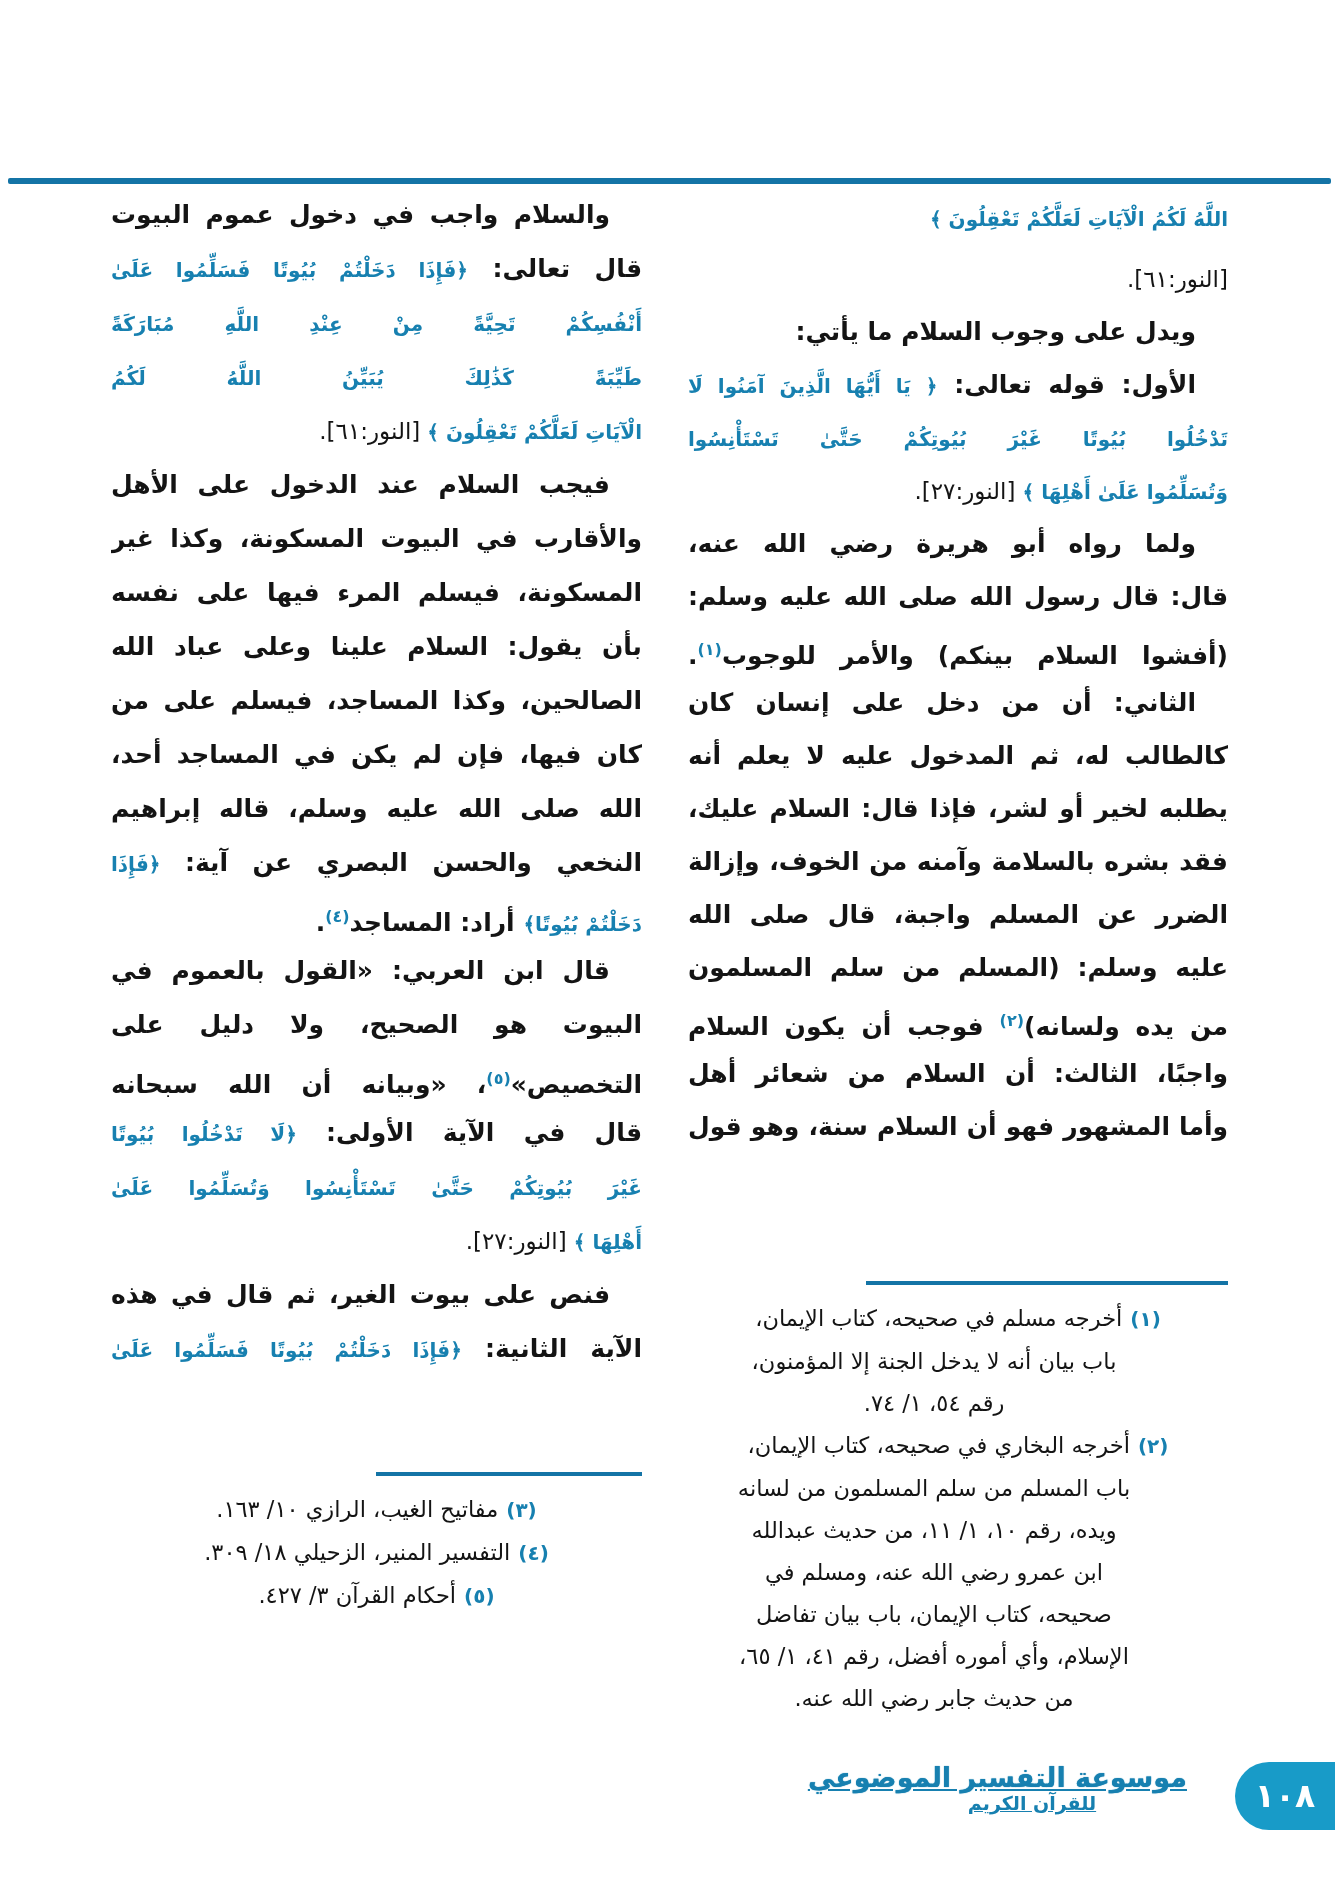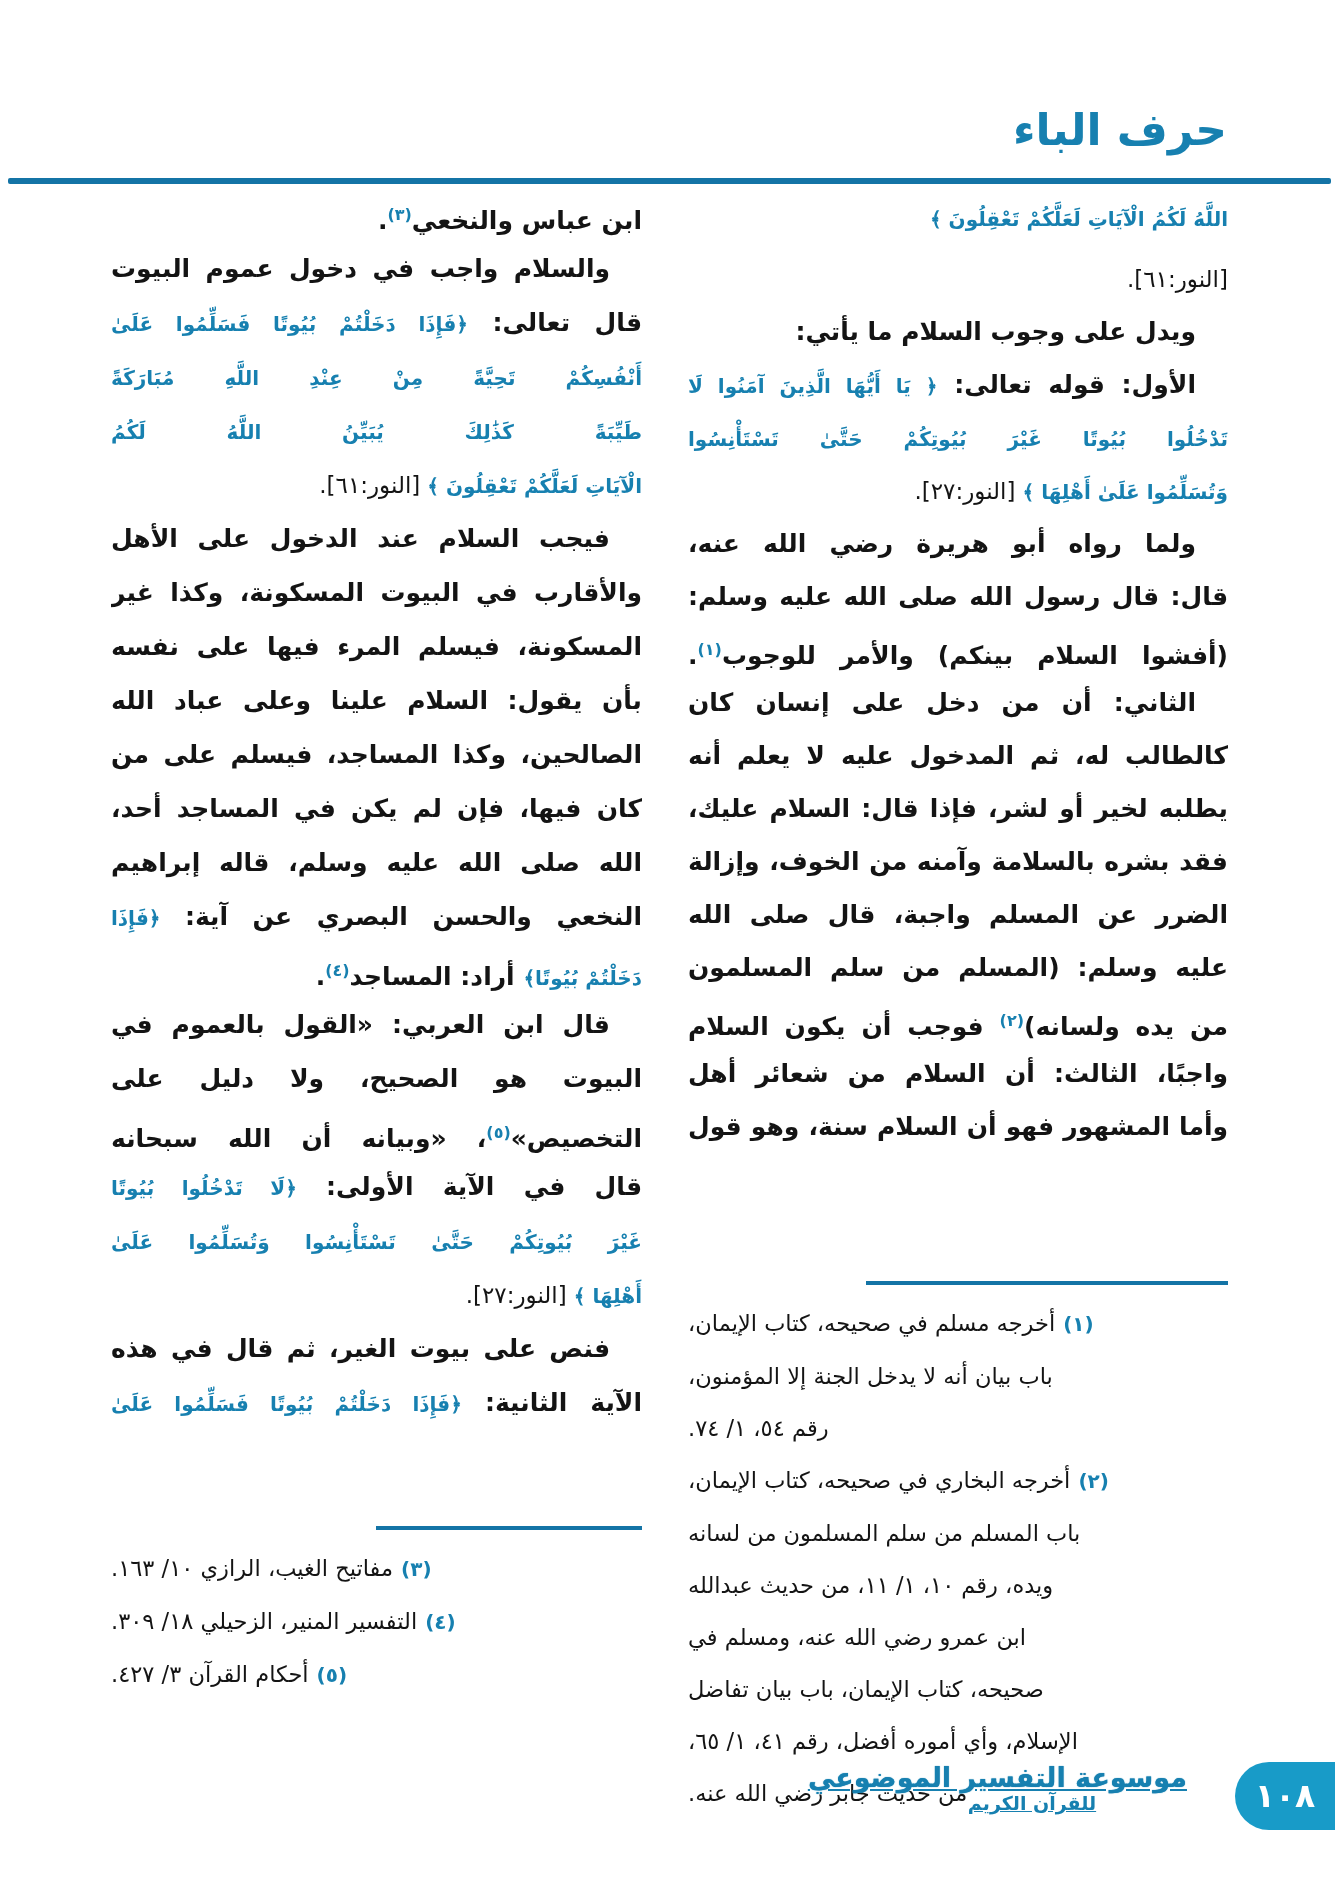--- a/index.html
+++ b/index.html
@@ -31,22 +31,22 @@
   .line.tall { height:64px; line-height:60px; }
   .seg-b { color:var(--ink); }
   .seg-q { color:var(--accent); font-size:20px; font-weight:700; }
   .seg-c { color:var(--ink); font-size:23px; font-weight:400; }
   .seg-m { color:var(--accent); font-size:16px; font-weight:700; vertical-align:super; }
   .fn-rule { height:4px; background:var(--rule); margin-left:auto; margin-right:0; }
   .fn-rule-right { width:362px; margin-top:128px; }
   .fn-rule-left  { width:266px; margin-top:96px;  }
   .fn-area { margin-top:12px; }
   .fn-line {
-    font-size:22.5px; line-height:52px; font-weight:400; color:var(--ink);
-    white-space:normal; text-align:left; overflow:hidden;
+    font-size:22.5px; line-height:42px; font-weight:400; color:var(--ink);
+    white-space:normal; text-align:center; overflow:hidden;
   }
   .fn-line .seg-m { font-size:20px; vertical-align:baseline; margin-left:8px; }
   .fn-cont { padding-right:48px; }
   .footer-logo {
     position:absolute; top:1762px; right:152px; width:310px;
     text-align:center; color:var(--accent); line-height:1.15;text-decoration:underline;
   }
   .footer-logo .l1 { font-size:27px; font-weight:bold; white-space:nowrap;
     text-shadow:0 0 1px var(--accent); }
   .footer-logo .l2 { font-size:19px; font-weight:bold; }
@@ -55,21 +55,20 @@
     background:var(--badge); border-radius:34px 0 0 34px;
     color:#ffffff; font-size:33px; font-weight:bold;
     text-align:center; line-height:68px;
   }
 </style>
 </head>
 <body>
 
 <div class="page">
 
-  <div class="hdr-title">حرف الباء</div>
   <div class="hdr-rule"></div>
 
   <div class="col col-right">
     <div>
         <div class="line tall"><span class="seg-q">اللَّهُ لَكُمُ الْآيَاتِ لَعَلَّكُمْ تَعْقِلُونَ ﴾</span></div>
         <div class="line"><span class="seg-c">[النور:٦١].</span></div>
         <div class="line indent"><span class="seg-b">ويدل على وجوب السلام ما يأتي:</span></div>
         <div class="line justify indent"><span class="seg-b">الأول: قوله تعالى: </span><span class="seg-q">﴿ يَا أَيُّهَا الَّذِينَ آمَنُوا لَا</span></div>
         <div class="line justify"><span class="seg-q">تَدْخُلُوا بُيُوتًا غَيْرَ بُيُوتِكُمْ حَتَّىٰ تَسْتَأْنِسُوا</span></div>
         <div class="line"><span class="seg-q">وَتُسَلِّمُوا عَلَىٰ أَهْلِهَا ﴾ </span><span class="seg-c">[النور:٢٧].</span></div>
@@ -96,21 +95,20 @@
         <div class="fn-line fn-cont">ويده، رقم ١٠، ١/ ١١، من حديث عبدالله</div>
         <div class="fn-line fn-cont">ابن عمرو رضي الله عنه، ومسلم في</div>
         <div class="fn-line fn-cont">صحيحه، كتاب الإيمان، باب بيان تفاضل</div>
         <div class="fn-line fn-cont">الإسلام، وأي أموره أفضل، رقم ٤١، ١/ ٦٥،</div>
         <div class="fn-line fn-cont">من حديث جابر رضي الله عنه.</div>
       </div>
   </div>
 
   <div class="col col-left">
     <div>
-        <div class="line"><span class="seg-b">ابن عباس والنخعي</span><span class="seg-m">(٣)</span><span class="seg-b">.</span></div>
         <div class="line justify indent"><span class="seg-b">والسلام واجب في دخول عموم البيوت</span></div>
         <div class="line justify"><span class="seg-b">قال تعالى: </span><span class="seg-q">﴿فَإِذَا دَخَلْتُمْ بُيُوتًا فَسَلِّمُوا عَلَىٰ</span></div>
         <div class="line justify"><span class="seg-q">أَنْفُسِكُمْ تَحِيَّةً مِنْ عِنْدِ اللَّهِ مُبَارَكَةً</span></div>
         <div class="line justify"><span class="seg-q">طَيِّبَةً كَذَٰلِكَ يُبَيِّنُ اللَّهُ لَكُمُ</span></div>
         <div class="line"><span class="seg-q">الْآيَاتِ لَعَلَّكُمْ تَعْقِلُونَ ﴾ </span><span class="seg-c">[النور:٦١].</span></div>
         <div class="line justify indent"><span class="seg-b">فيجب السلام عند الدخول على الأهل</span></div>
         <div class="line justify"><span class="seg-b">والأقارب في البيوت المسكونة، وكذا غير</span></div>
         <div class="line justify"><span class="seg-b">المسكونة، فيسلم المرء فيها على نفسه</span></div>
         <div class="line justify"><span class="seg-b">بأن يقول: السلام علينا وعلى عباد الله</span></div>
         <div class="line justify"><span class="seg-b">الصالحين، وكذا المساجد، فيسلم على من</span></div>

